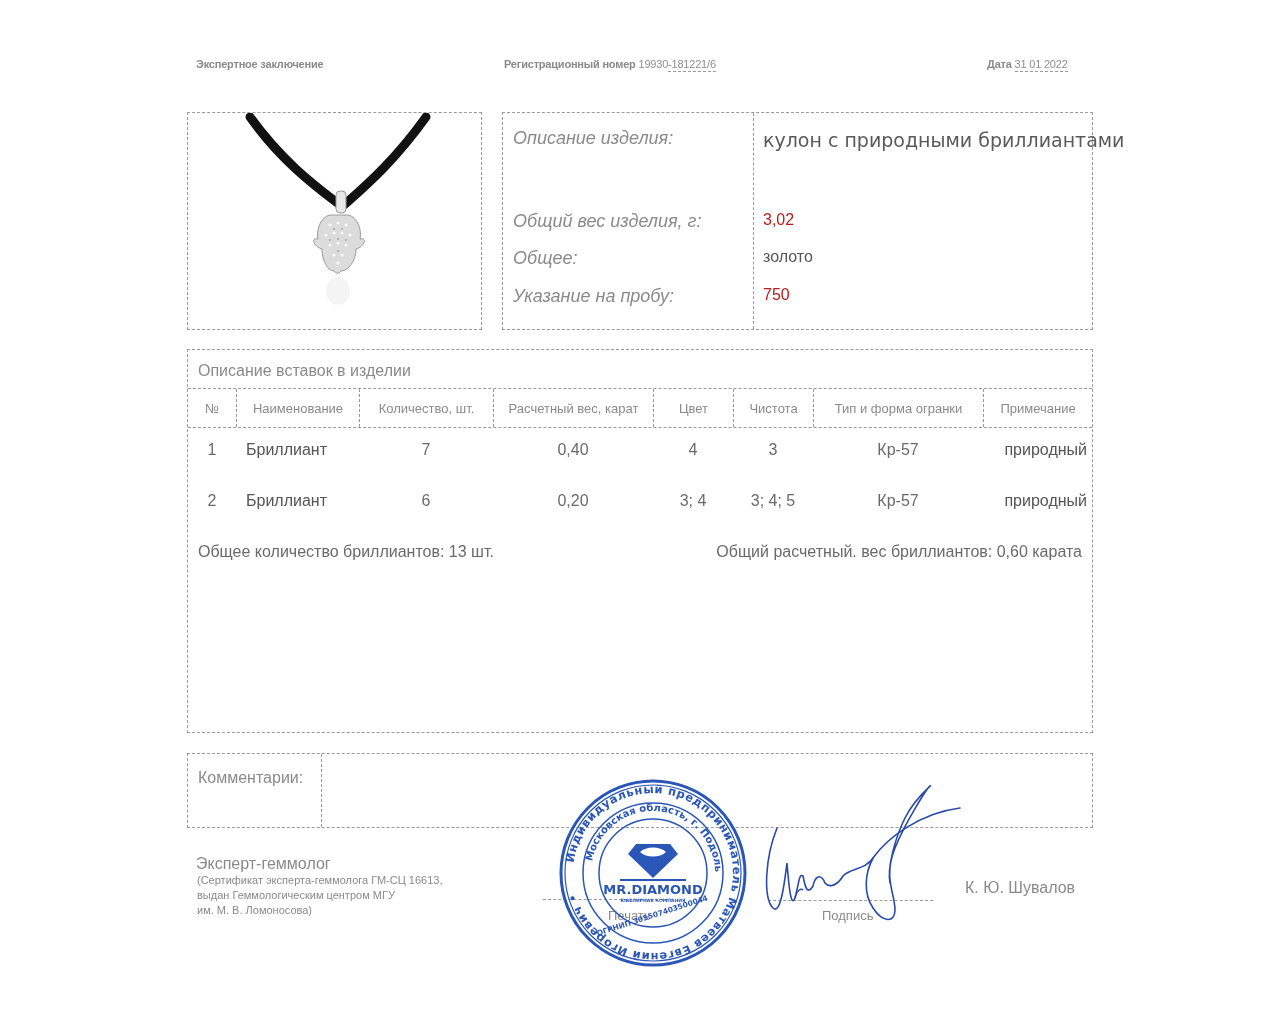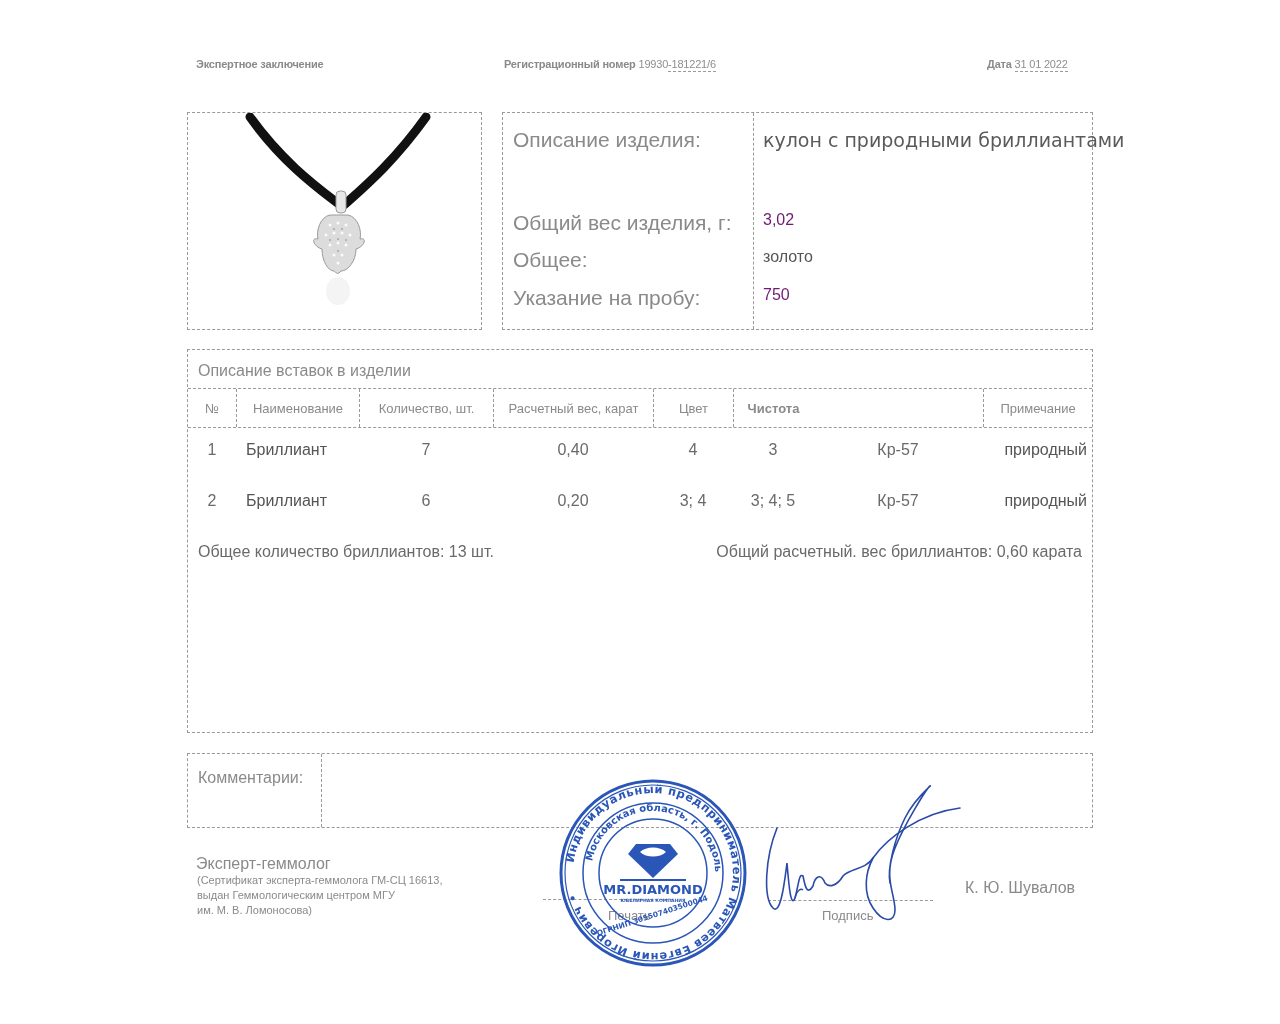--- a/index.html
+++ b/index.html
@@ -14,22 +14,22 @@
   .hdr .val { font-weight: normal; color: #8e8e8e; }
   .hdr .ul { border-bottom: 1px dashed #9a9a9a; padding-bottom: 1px; }
 
   
   #photo-box { left: 187px; top: 112px; width: 295px; height: 218px; }
   #photo-box svg { position: absolute; left: 0; top: 0; }
 
   
   #info-box { left: 502px; top: 112px; width: 591px; height: 218px; }
   #info-divider { left: 250px; top: 0; height: 100%; border-left: 1px dashed #9a9a9a; }
-  .info-label { position: absolute; left: 10px; font-size: 21px; color: #8a8a8a; white-space: nowrap; }
-  .info-value { position: absolute; left: 260px; font-size: 16px; color: #701a75; white-space: nowrap; }
+  .info-label { position: absolute; left: 10px; font-size: 18px; color: #8a8a8a; white-space: nowrap; font-style: italic; }
+  .info-value { position: absolute; left: 260px; font-size: 16px; color: #b91c1c; white-space: nowrap; }
   .info-value.desc { font-family: "DejaVu Sans", sans-serif; font-size: 19px; color: #5a5a5a; }
 
   
   #inserts-box { left: 187px; top: 349px; width: 906px; height: 384px; }
   #inserts-title { position: absolute; left: 10px; top: 12px; font-size: 16px; color: #8a8a8a; }
   #thead { position: absolute; left: 0; top: 38px; width: 100%; height: 40px; border-top: 1px dashed #9a9a9a; border-bottom: 1px dashed #9a9a9a; }
   .th { position: absolute; top: 0; height: 38px; line-height: 40px; font-size: 13px; color: #8a8a8a; text-align: center; white-space: nowrap; }
   .th.sep { border-left: 1px dashed #9a9a9a; }
   .td { position: absolute; font-size: 16px; color: #6a6a6a; text-align: center; white-space: nowrap; }
   .td.left { text-align: left; }
@@ -117,21 +117,22 @@
 
 <div id="inserts-box" class="abs dash">
   <div id="inserts-title">Описание вставок в изделии</div>
 
   <div id="thead">
     <div class="th" style="left:0; width:48px;">№</div>
     <div class="th sep" style="left:48px; width:123px;">Наименование</div>
     <div class="th sep" style="left:171px; width:134px;">Количество, шт.</div>
     <div class="th sep" style="left:305px; width:160px;">Расчетный вес, карат</div>
     <div class="th sep" style="left:465px; width:80px;">Цвет</div>
-    <div class="th sep" style="left:545px; width:80px;font-weight:bold;">Чистота</div>
+    <div class="th sep" style="left:545px; width:80px;">Чистота</div>
+    <div class="th sep" style="left:625px; width:170px;">Тип и форма огранки</div>
     <div class="th sep" style="left:795px; width:109px;">Примечание</div>
   </div>
 
   <div>
     <div class="td" style="left:0; width:48px; top:91px;">1</div>
     <div class="td left dark" style="left:58px; top:91px;">Бриллиант</div>
     <div class="td" style="left:171px; width:134px; top:91px;">7</div>
     <div class="td" style="left:305px; width:160px; top:91px;">0,40</div>
     <div class="td" style="left:465px; width:80px; top:91px;">4</div>
     <div class="td" style="left:545px; width:80px; top:91px;">3</div>

